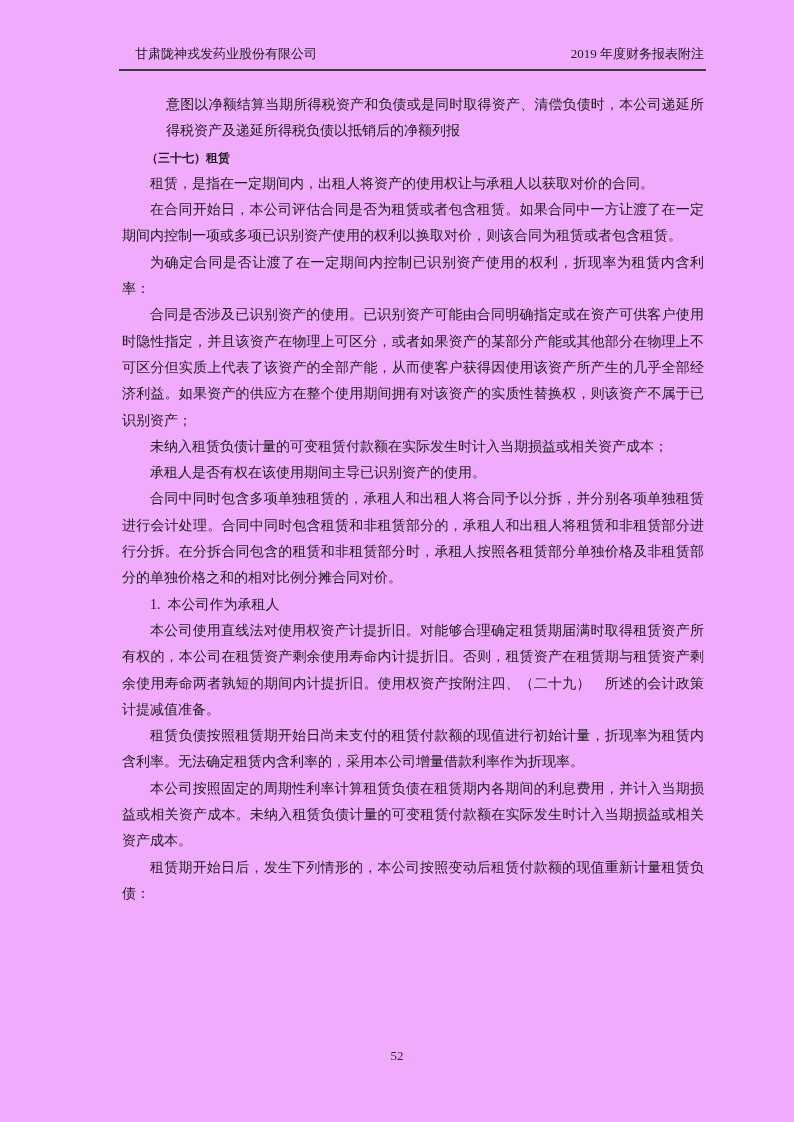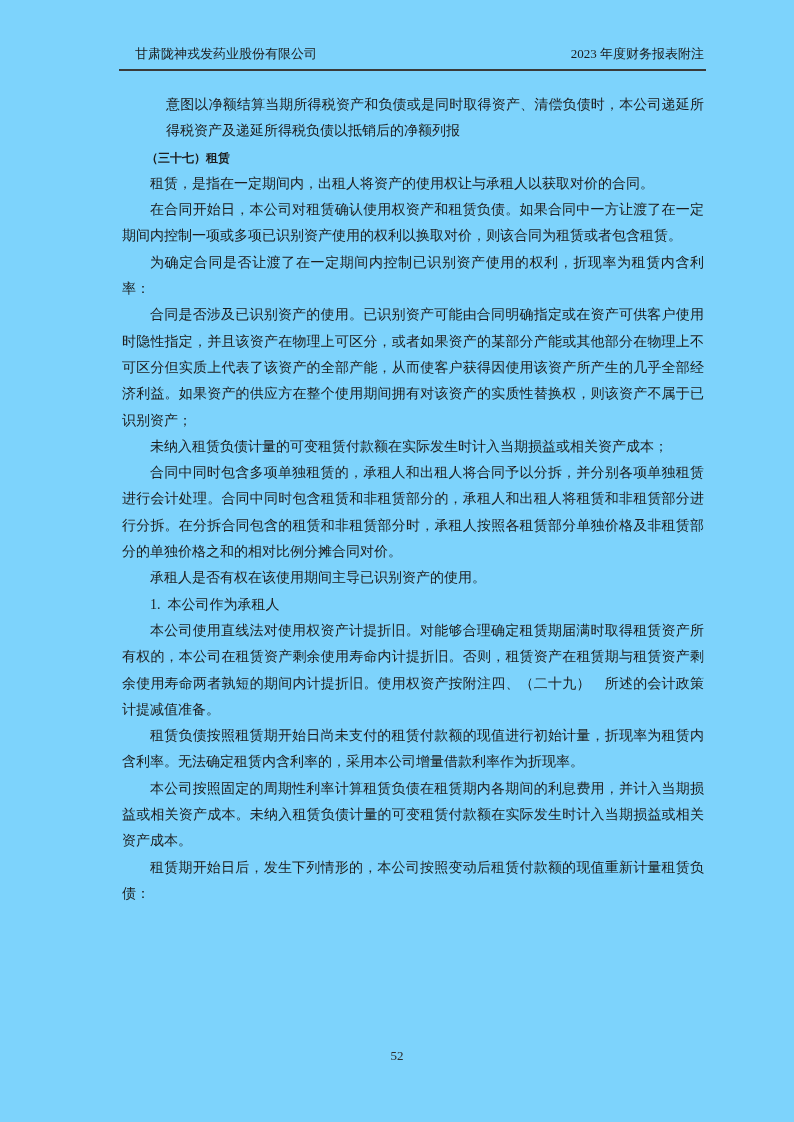--- a/index.html
+++ b/index.html
@@ -5,21 +5,21 @@
   * { box-sizing: border-box; }
   html, body {
     margin: 0;
     padding: 0;
     background: #ffffff;
   }
   .page {
     position: relative;
     width: 794px;
     height: 1122px;
-    background: #7dd3fc;
+    background: #f0abfc;
     overflow: hidden;
     color: #1c1c1c;
     font-family: "Liberation Serif", "DejaVu Serif", serif;
   }
   .header {
     position: absolute;
     left: 119px;
     top: 46px;
     width: 587px;
     display: flex;
@@ -63,33 +63,33 @@
     color: #2a2a2a;
   }
 </style>
 </head>
 <body>
 
 <div class="page">
 
   <div class="header">
     <span class="company">甘肃陇神戎发药业股份有限公司</span>
-    <span class="doc-title">2023 年度财务报表附注</span>
+    <span class="doc-title">2019 年度财务报表附注</span>
   </div>
 
   <div class="content">
     <p class="cont">意图以净额结算当期所得税资产和负债或是同时取得资产、清偿负债时，本公司递延所得税资产及递延所得税负债以抵销后的净额列报</p>
     <p class="heading">（三十七）租赁</p>
     <p class="para">租赁，是指在一定期间内，出租人将资产的使用权让与承租人以获取对价的合同。</p>
-    <p class="para">在合同开始日，本公司对租赁确认使用权资产和租赁负债。如果合同中一方让渡了在一定期间内控制一项或多项已识别资产使用的权利以换取对价，则该合同为租赁或者包含租赁。</p>
+    <p class="para">在合同开始日，本公司评估合同是否为租赁或者包含租赁。如果合同中一方让渡了在一定期间内控制一项或多项已识别资产使用的权利以换取对价，则该合同为租赁或者包含租赁。</p>
     <p class="para">为确定合同是否让渡了在一定期间内控制已识别资产使用的权利，折现率为租赁内含利率：</p>
     <p class="para">合同是否涉及已识别资产的使用。已识别资产可能由合同明确指定或在资产可供客户使用时隐性指定，并且该资产在物理上可区分，或者如果资产的某部分产能或其他部分在物理上不可区分但实质上代表了该资产的全部产能，从而使客户获得因使用该资产所产生的几乎全部经济利益。如果资产的供应方在整个使用期间拥有对该资产的实质性替换权，则该资产不属于已识别资产；</p>
     <p class="para">未纳入租赁负债计量的可变租赁付款额在实际发生时计入当期损益或相关资产成本；</p>
+    <p class="para">承租人是否有权在该使用期间主导已识别资产的使用。</p>
     <p class="para">合同中同时包含多项单独租赁的，承租人和出租人将合同予以分拆，并分别各项单独租赁进行会计处理。合同中同时包含租赁和非租赁部分的，承租人和出租人将租赁和非租赁部分进行分拆。在分拆合同包含的租赁和非租赁部分时，承租人按照各租赁部分单独价格及非租赁部分的单独价格之和的相对比例分摊合同对价。</p>
-    <p class="para">承租人是否有权在该使用期间主导已识别资产的使用。</p>
     <p class="item">1.&nbsp;&nbsp;本公司作为承租人</p>
     <p class="para">本公司使用直线法对使用权资产计提折旧。对能够合理确定租赁期届满时取得租赁资产所有权的，本公司在租赁资产剩余使用寿命内计提折旧。否则，租赁资产在租赁期与租赁资产剩余使用寿命两者孰短的期间内计提折旧。使用权资产按附注四、（二十九）　所述的会计政策计提减值准备。</p>
     <p class="para">租赁负债按照租赁期开始日尚未支付的租赁付款额的现值进行初始计量，折现率为租赁内含利率。无法确定租赁内含利率的，采用本公司增量借款利率作为折现率。</p>
     <p class="para">本公司按照固定的周期性利率计算租赁负债在租赁期内各期间的利息费用，并计入当期损益或相关资产成本。未纳入租赁负债计量的可变租赁付款额在实际发生时计入当期损益或相关资产成本。</p>
     <p class="para">租赁期开始日后，发生下列情形的，本公司按照变动后租赁付款额的现值重新计量租赁负债：</p>
   </div>
 
   <div class="footer">
     <span>52</span>
   </div>

